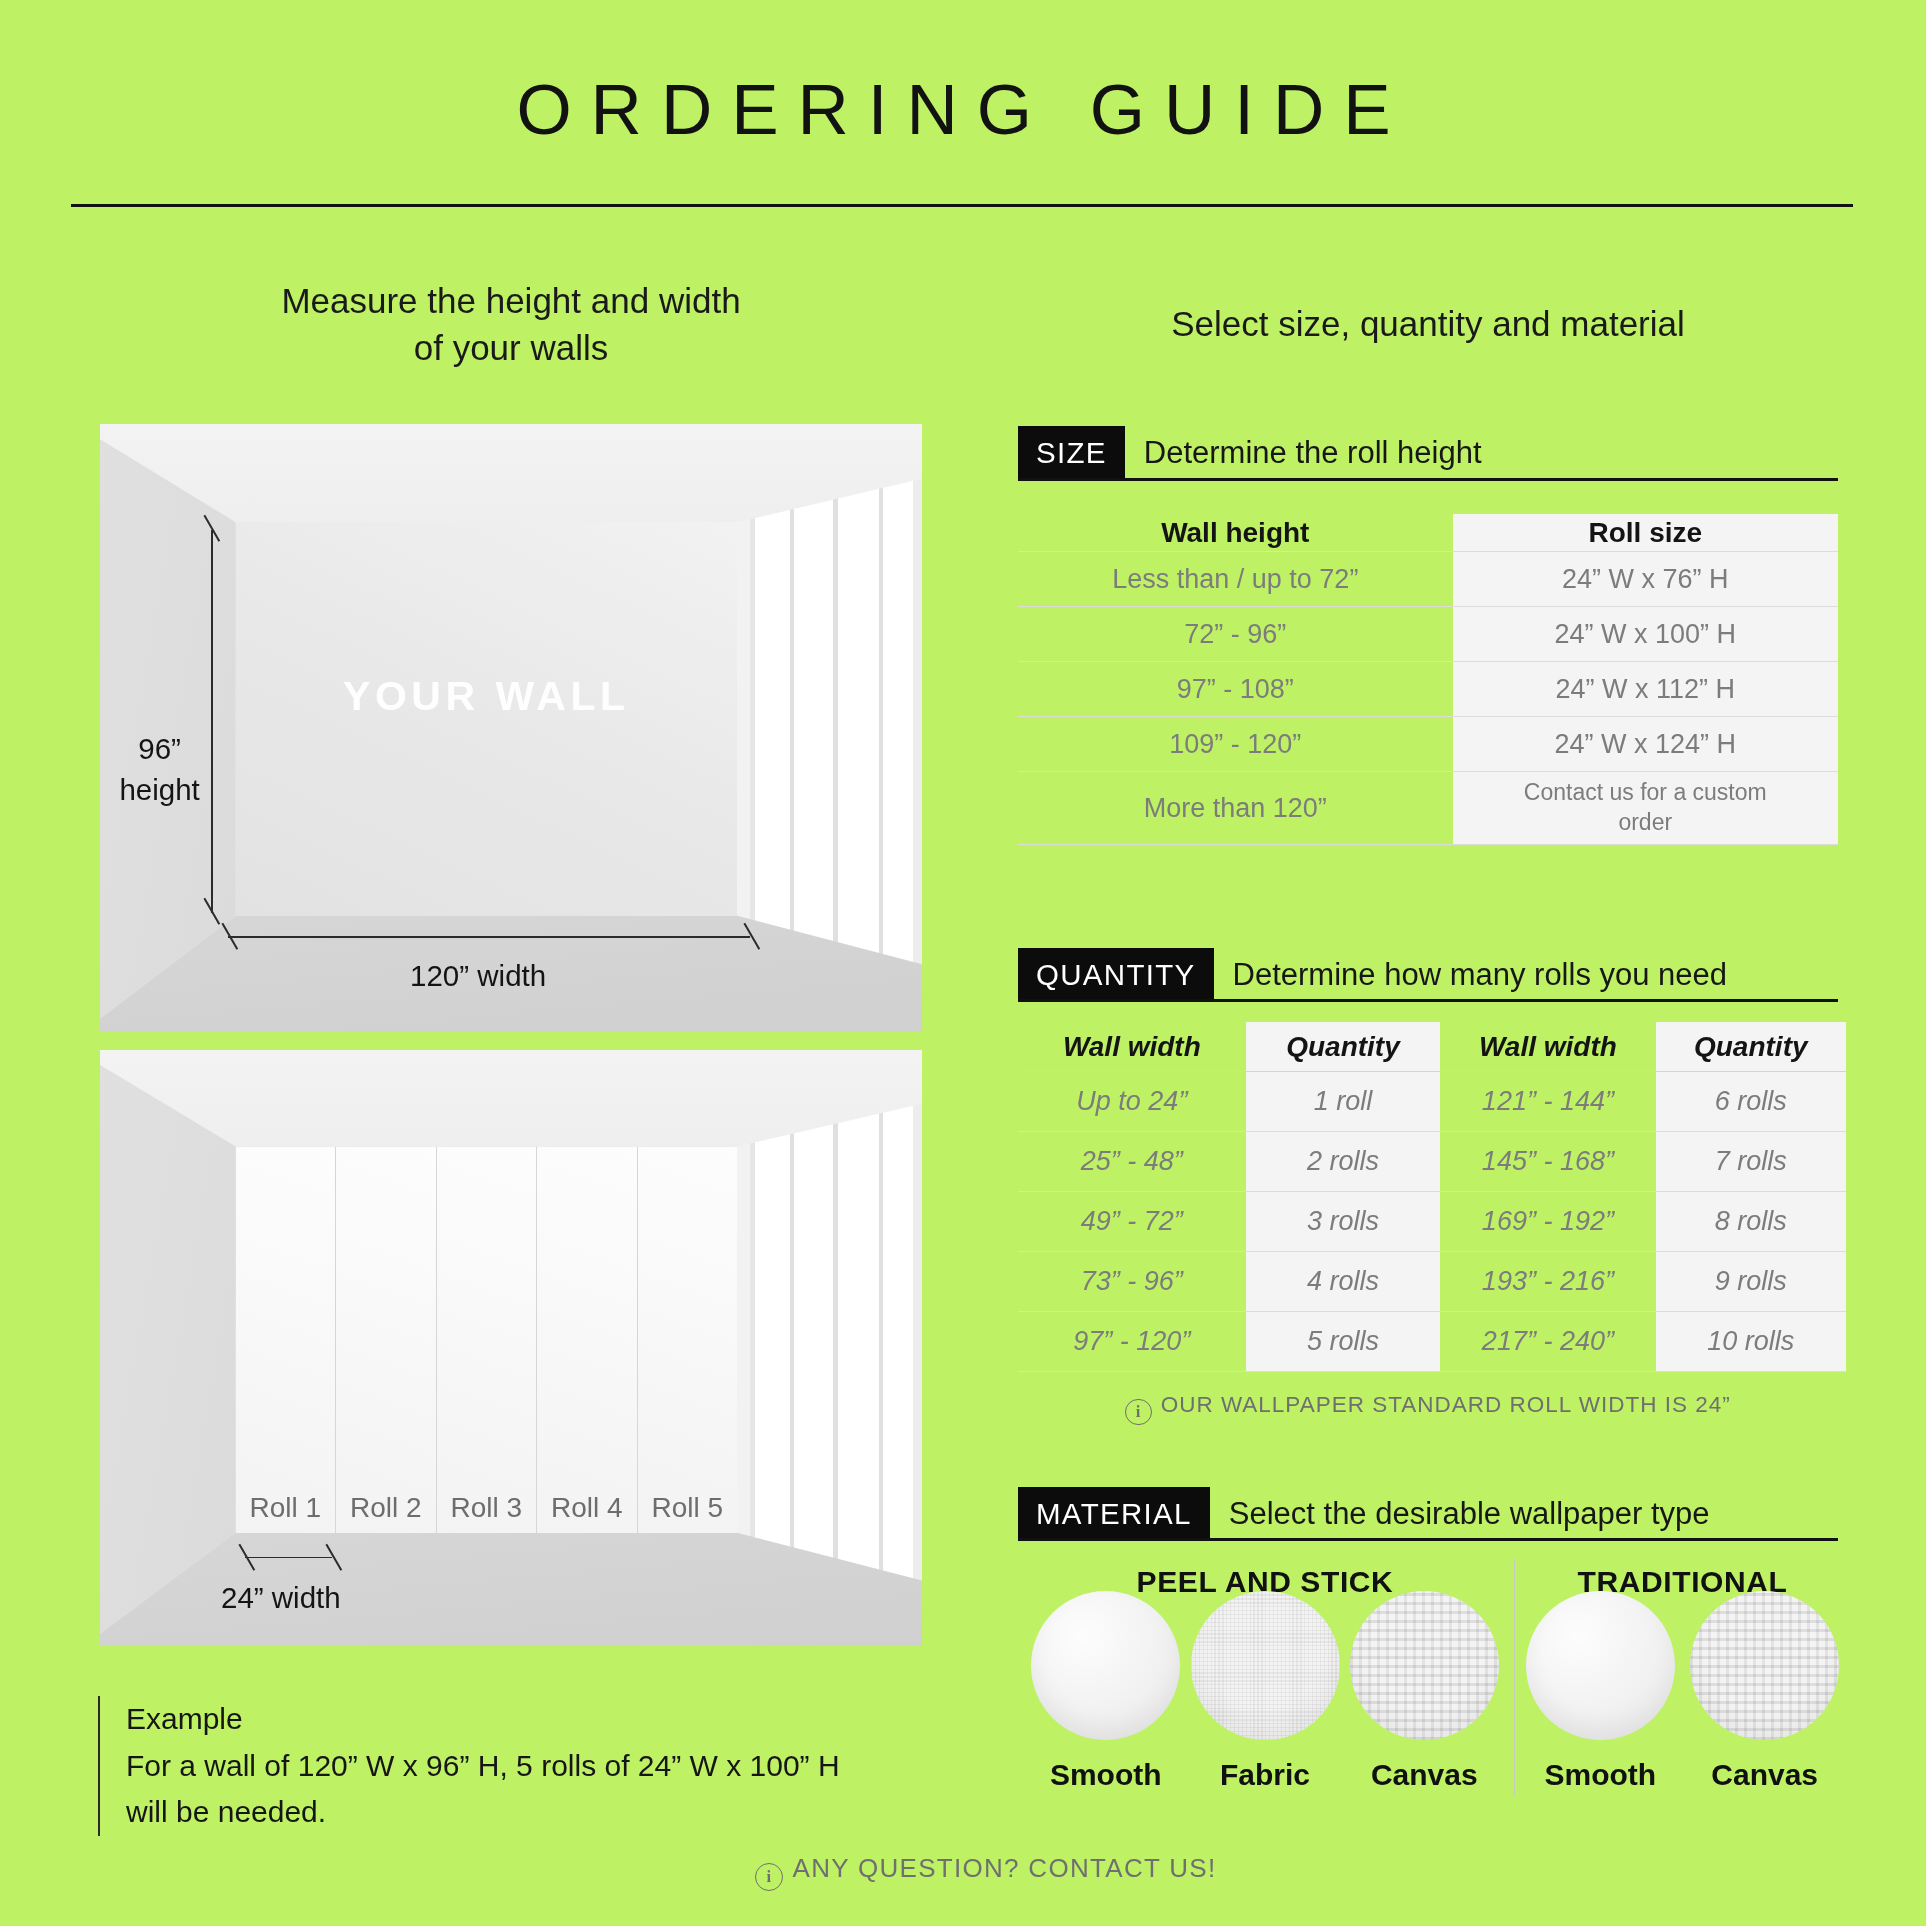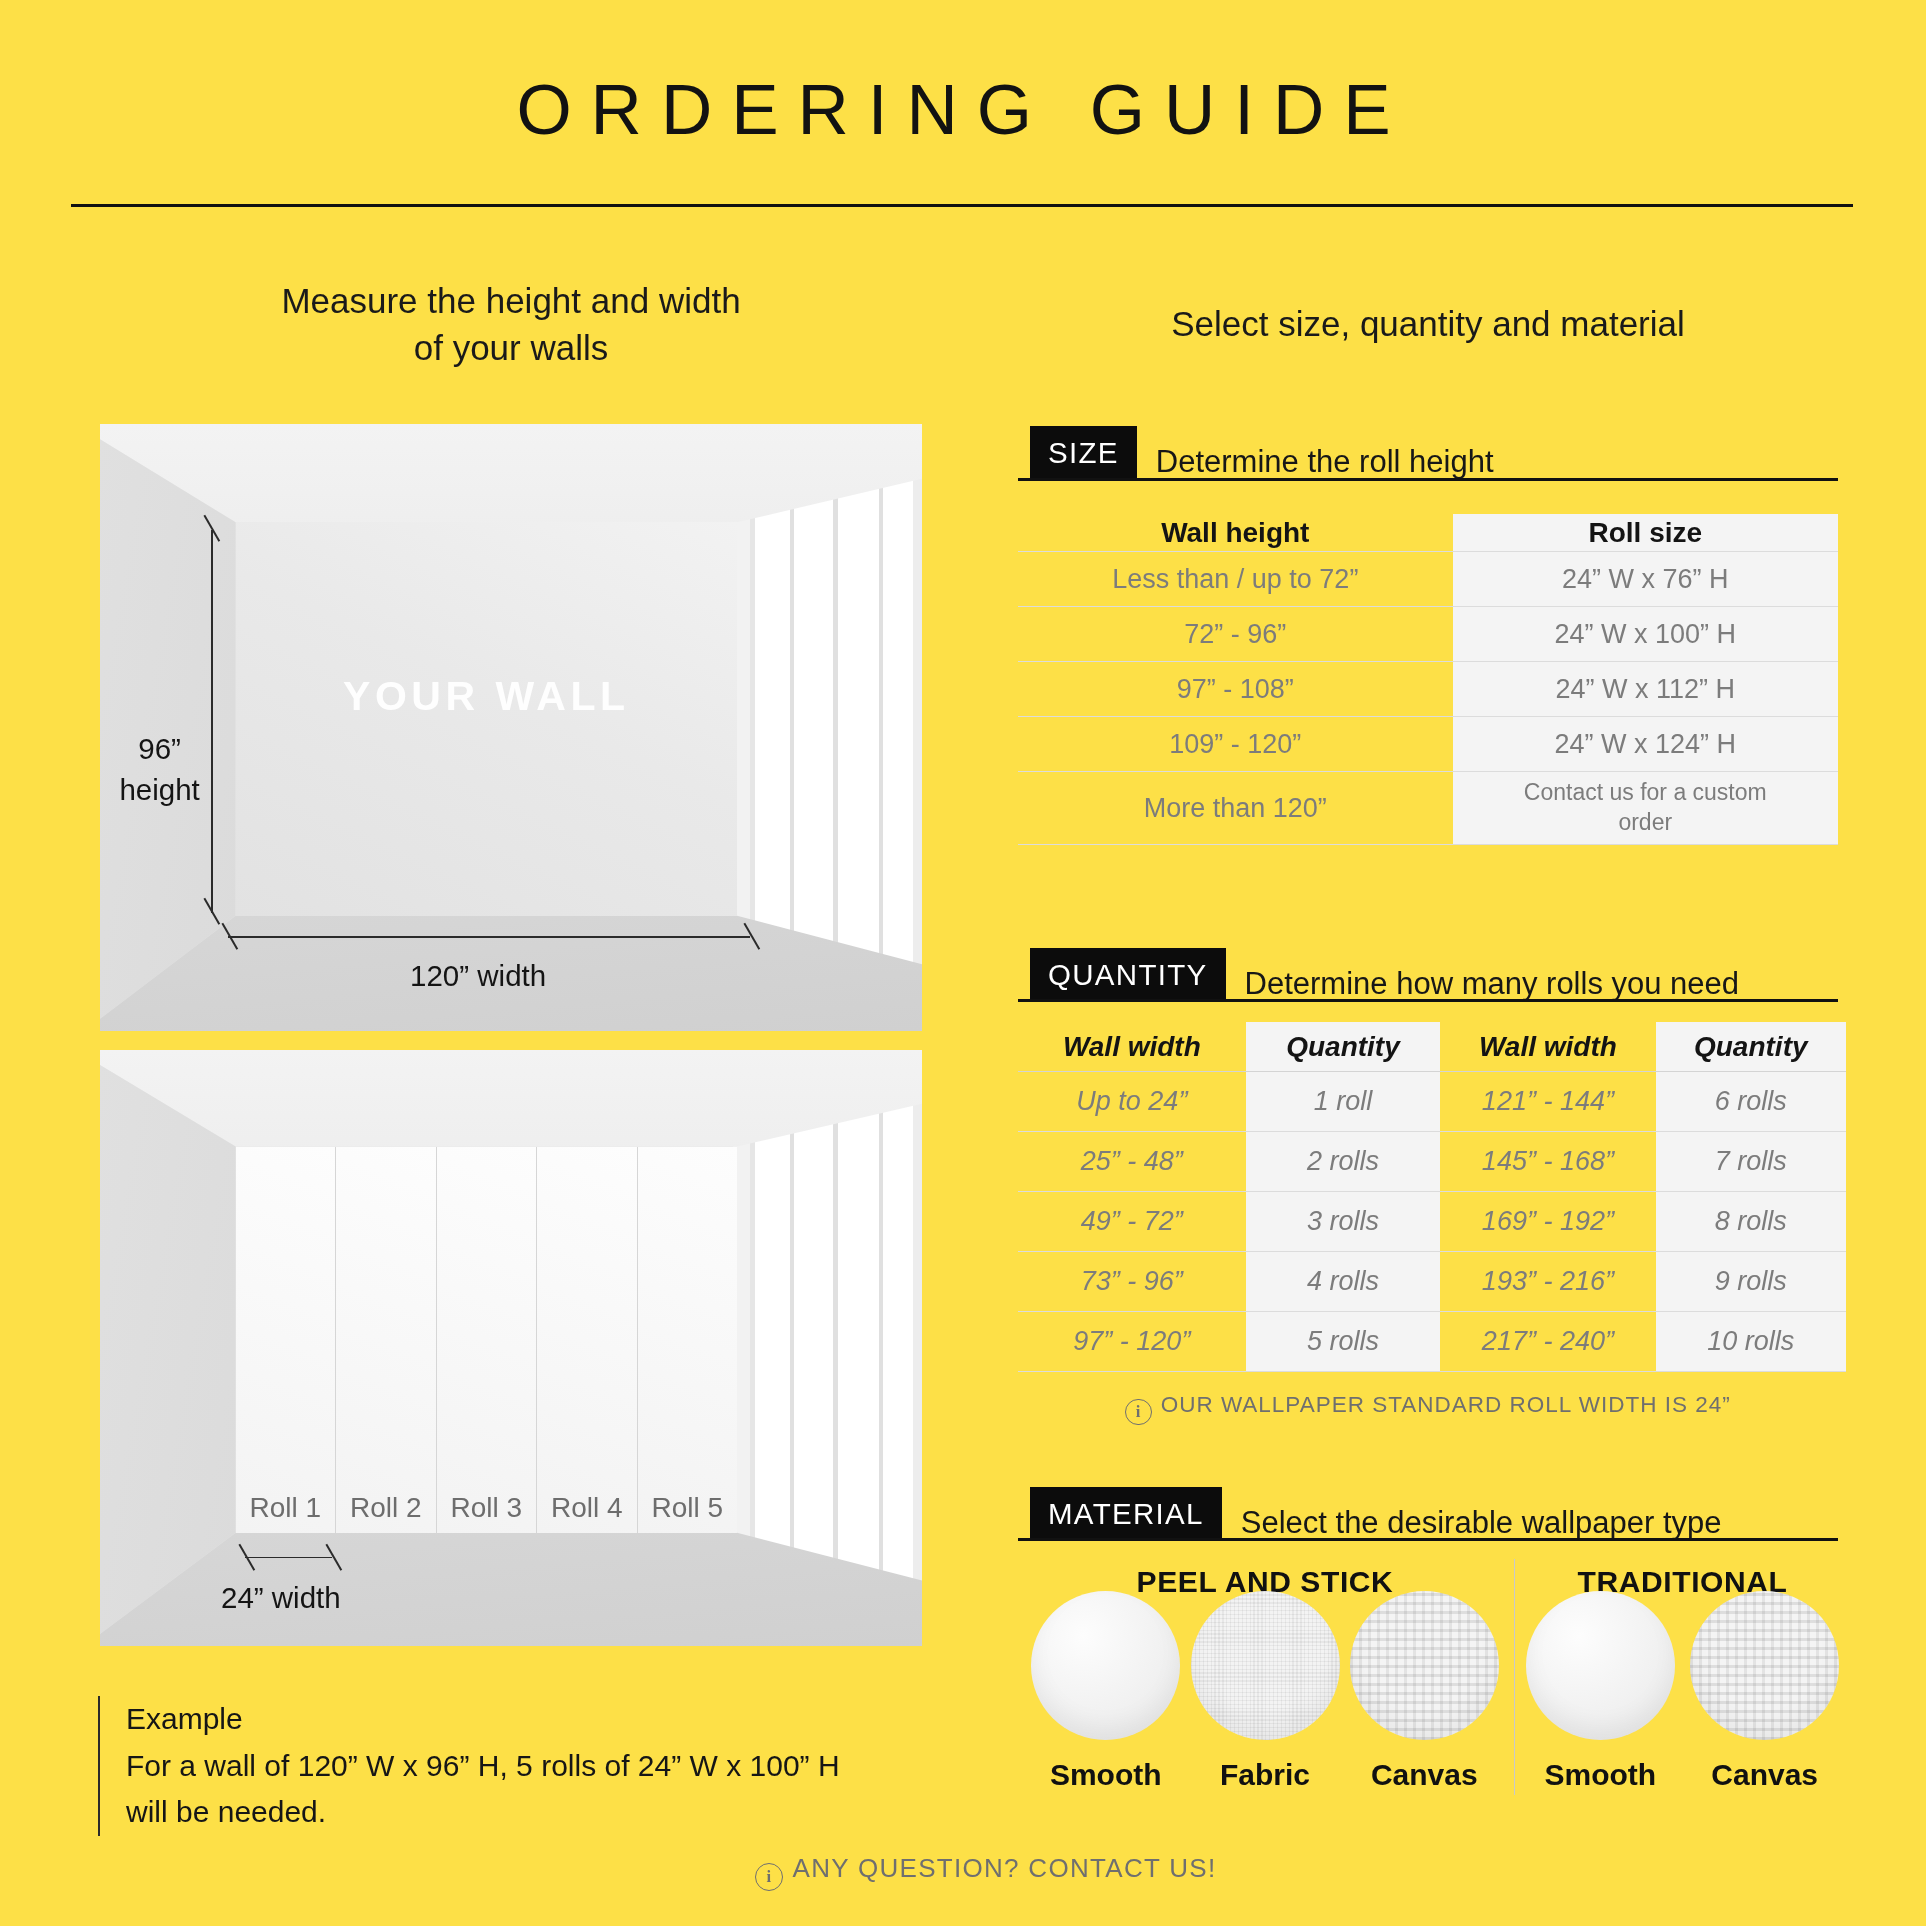--- a/index.html
+++ b/index.html
@@ -1,16 +1,16 @@
 <!DOCTYPE html>
 <html style="font-size:10.3px"><head>
 <meta charset="utf-8">
 <style>
   html,body{margin:0;padding:0;background:#ffffff;}
-  .page{position:relative;width:1926px;height:1926px;background:#fde047;overflow:hidden;
+  .page{position:relative;width:1926px;height:1926px;background:#bef264;overflow:hidden;
         font-family:"Liberation Sans", sans-serif;color:#161616;}
 
   
   .title{position:absolute;top:69px;left:0;width:100%;text-align:center;
          font-size:71px;font-weight:500;letter-spacing:19px;color:#121212;}
   .top-rule{position:absolute;top:204px;left:71px;width:1782px;height:3.2px;background:#111;}
 
   
   .col-heading{position:absolute;text-align:center;font-size:35px;line-height:1.35;color:#1a1a1a;}
   .col-heading span{display:block;}
@@ -52,21 +52,21 @@
   .dim{position:absolute;background:#2b2b2b;}
   .tick{position:absolute;width:29.5px;height:1.9px;background:#2b2b2b;transform:rotate(60deg);}
   .dim-label{position:absolute;text-align:center;font-size:29.5px;color:#141414;line-height:1.4;}
 
   
   .example{position:absolute;left:98px;top:1696px;border-left:2.6px solid #2a2a2a;
      padding-left:26px;font-size:30px;line-height:1.55;color:#161616;}
   .example span{display:block;}
 
   
-  .section-head{position:absolute;left:1018px;width:820px;height:54px;display:flex;align-items:flex-end;margin-left:12px;}
+  .section-head{position:absolute;left:1018px;width:820px;height:54px;display:flex;align-items:center;}
   .badge{background:#0c0c0c;color:#ffffff;font-size:29.5px;font-weight:500;letter-spacing:1.3px;
      padding:0 18px;height:54px;display:flex;align-items:center;}
   .section-sub{font-size:31px;color:#171717;margin-left:19px;white-space:nowrap;}
   .section-rule{position:absolute;left:1018px;width:820px;height:2.6px;background:#111;}
 
   
   .size-table{position:absolute;left:1018px;top:514px;width:820px;display:grid;
      grid-template-columns:53% 47%;}
   .size-table .cell{display:flex;align-items:center;justify-content:center;text-align:center;
      font-size:27px;color:#7c7c7c;border-bottom:1.3px solid #dcdcdc;}

